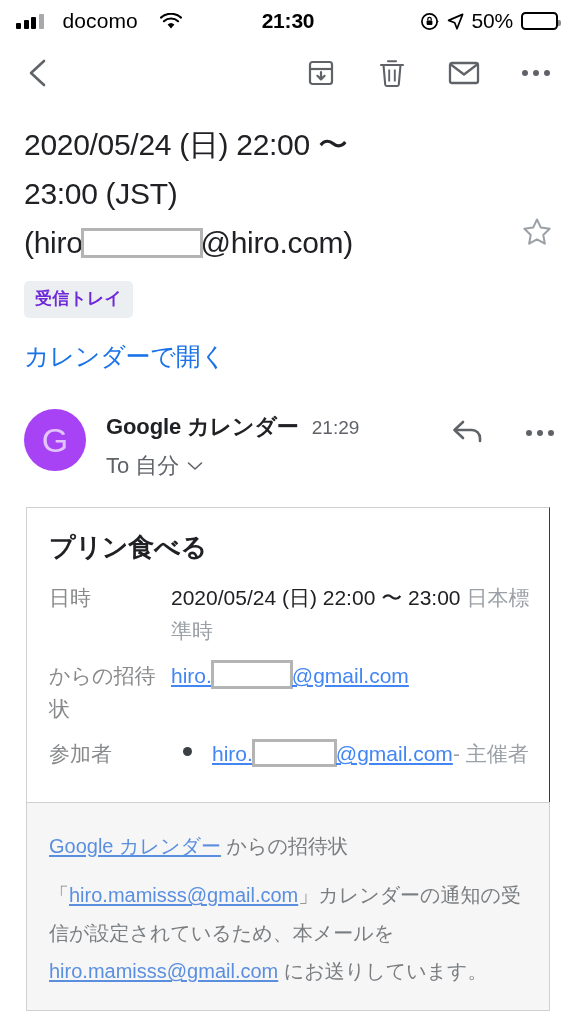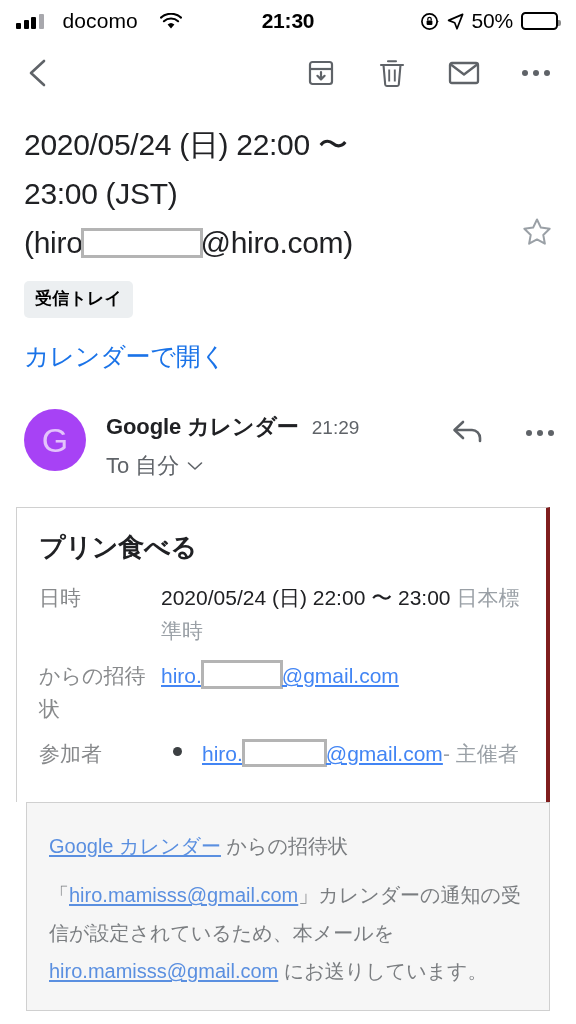--- a/index.html
+++ b/index.html
@@ -78,21 +78,21 @@
     background: #ffffff;
     border: 3px solid #b4b4b4;
     vertical-align: middle;
   }
   .redact.subj { width: 122px; height: 30px; margin: 0 -2px; position: relative; top: -2px; }
   .star-btn { width: 46px; padding-top: 96px; display:flex; justify-content:center; }
 
   
   .chip-row { padding: 14px 0 0 24px; }
   .chip {
-    display: inline-block; background: #eceff1; color: #000000;
+    display: inline-block; background: #eceff1; color: #6d28d9;
     font-size: 17px; font-weight: 700; border-radius: 5px;
     padding: 6px 11px 8px; letter-spacing: 0.2px;
   }
 
   
   .cal-link-row { padding: 22px 0 0 24px; }
   .cal-link {
     color: #1a73e8; font-size: 25px; font-weight: 400; letter-spacing: -0.2px;
     text-decoration: none;
   }
@@ -112,24 +112,24 @@
   .sender-meta { margin-left: 20px; flex: 1; padding-top: 3px; }
   .sender-line1 { display: flex; align-items: baseline; gap: 13px; }
   .sender-name { font-size: 22px; font-weight: 700; color: #202124; letter-spacing: -0.1px; }
   .sender-time { font-size: 19px; color: #5f6368; }
   .sender-line2 { margin-top: 9px; display: flex; align-items: center; gap: 8px; }
   .sender-to { font-size: 22px; color: #5f6368; }
   .sender-actions { display: flex; align-items: center; gap: 40px; padding-top: 8px; }
 
   
   .event-card {
-    margin: 26px 26px 0 16px;
+    margin: 26px 26px 0 26px;
     background: #ffffff;
     border-left: 1px solid #d0d0d0;
-    border-right: 4px solid #7f1d1d;
+    border-right: 1px solid #7f1d1d;
     border-top: 1px solid #d0d0d0;
     padding: 22px 18px 20px 22px;
   }
   .event-title {
     font-size: 26px; font-weight: 700; color: #202124;
     letter-spacing: -0.2px; margin-bottom: 16px;
   }
   .ev-row { display: flex; margin-bottom: 12px; font-size: 21px; line-height: 33px; }
   .ev-label { color: #888a8c; width: 122px; flex: 0 0 122px; }
   .ev-value { color: #202124; flex: 1; }

